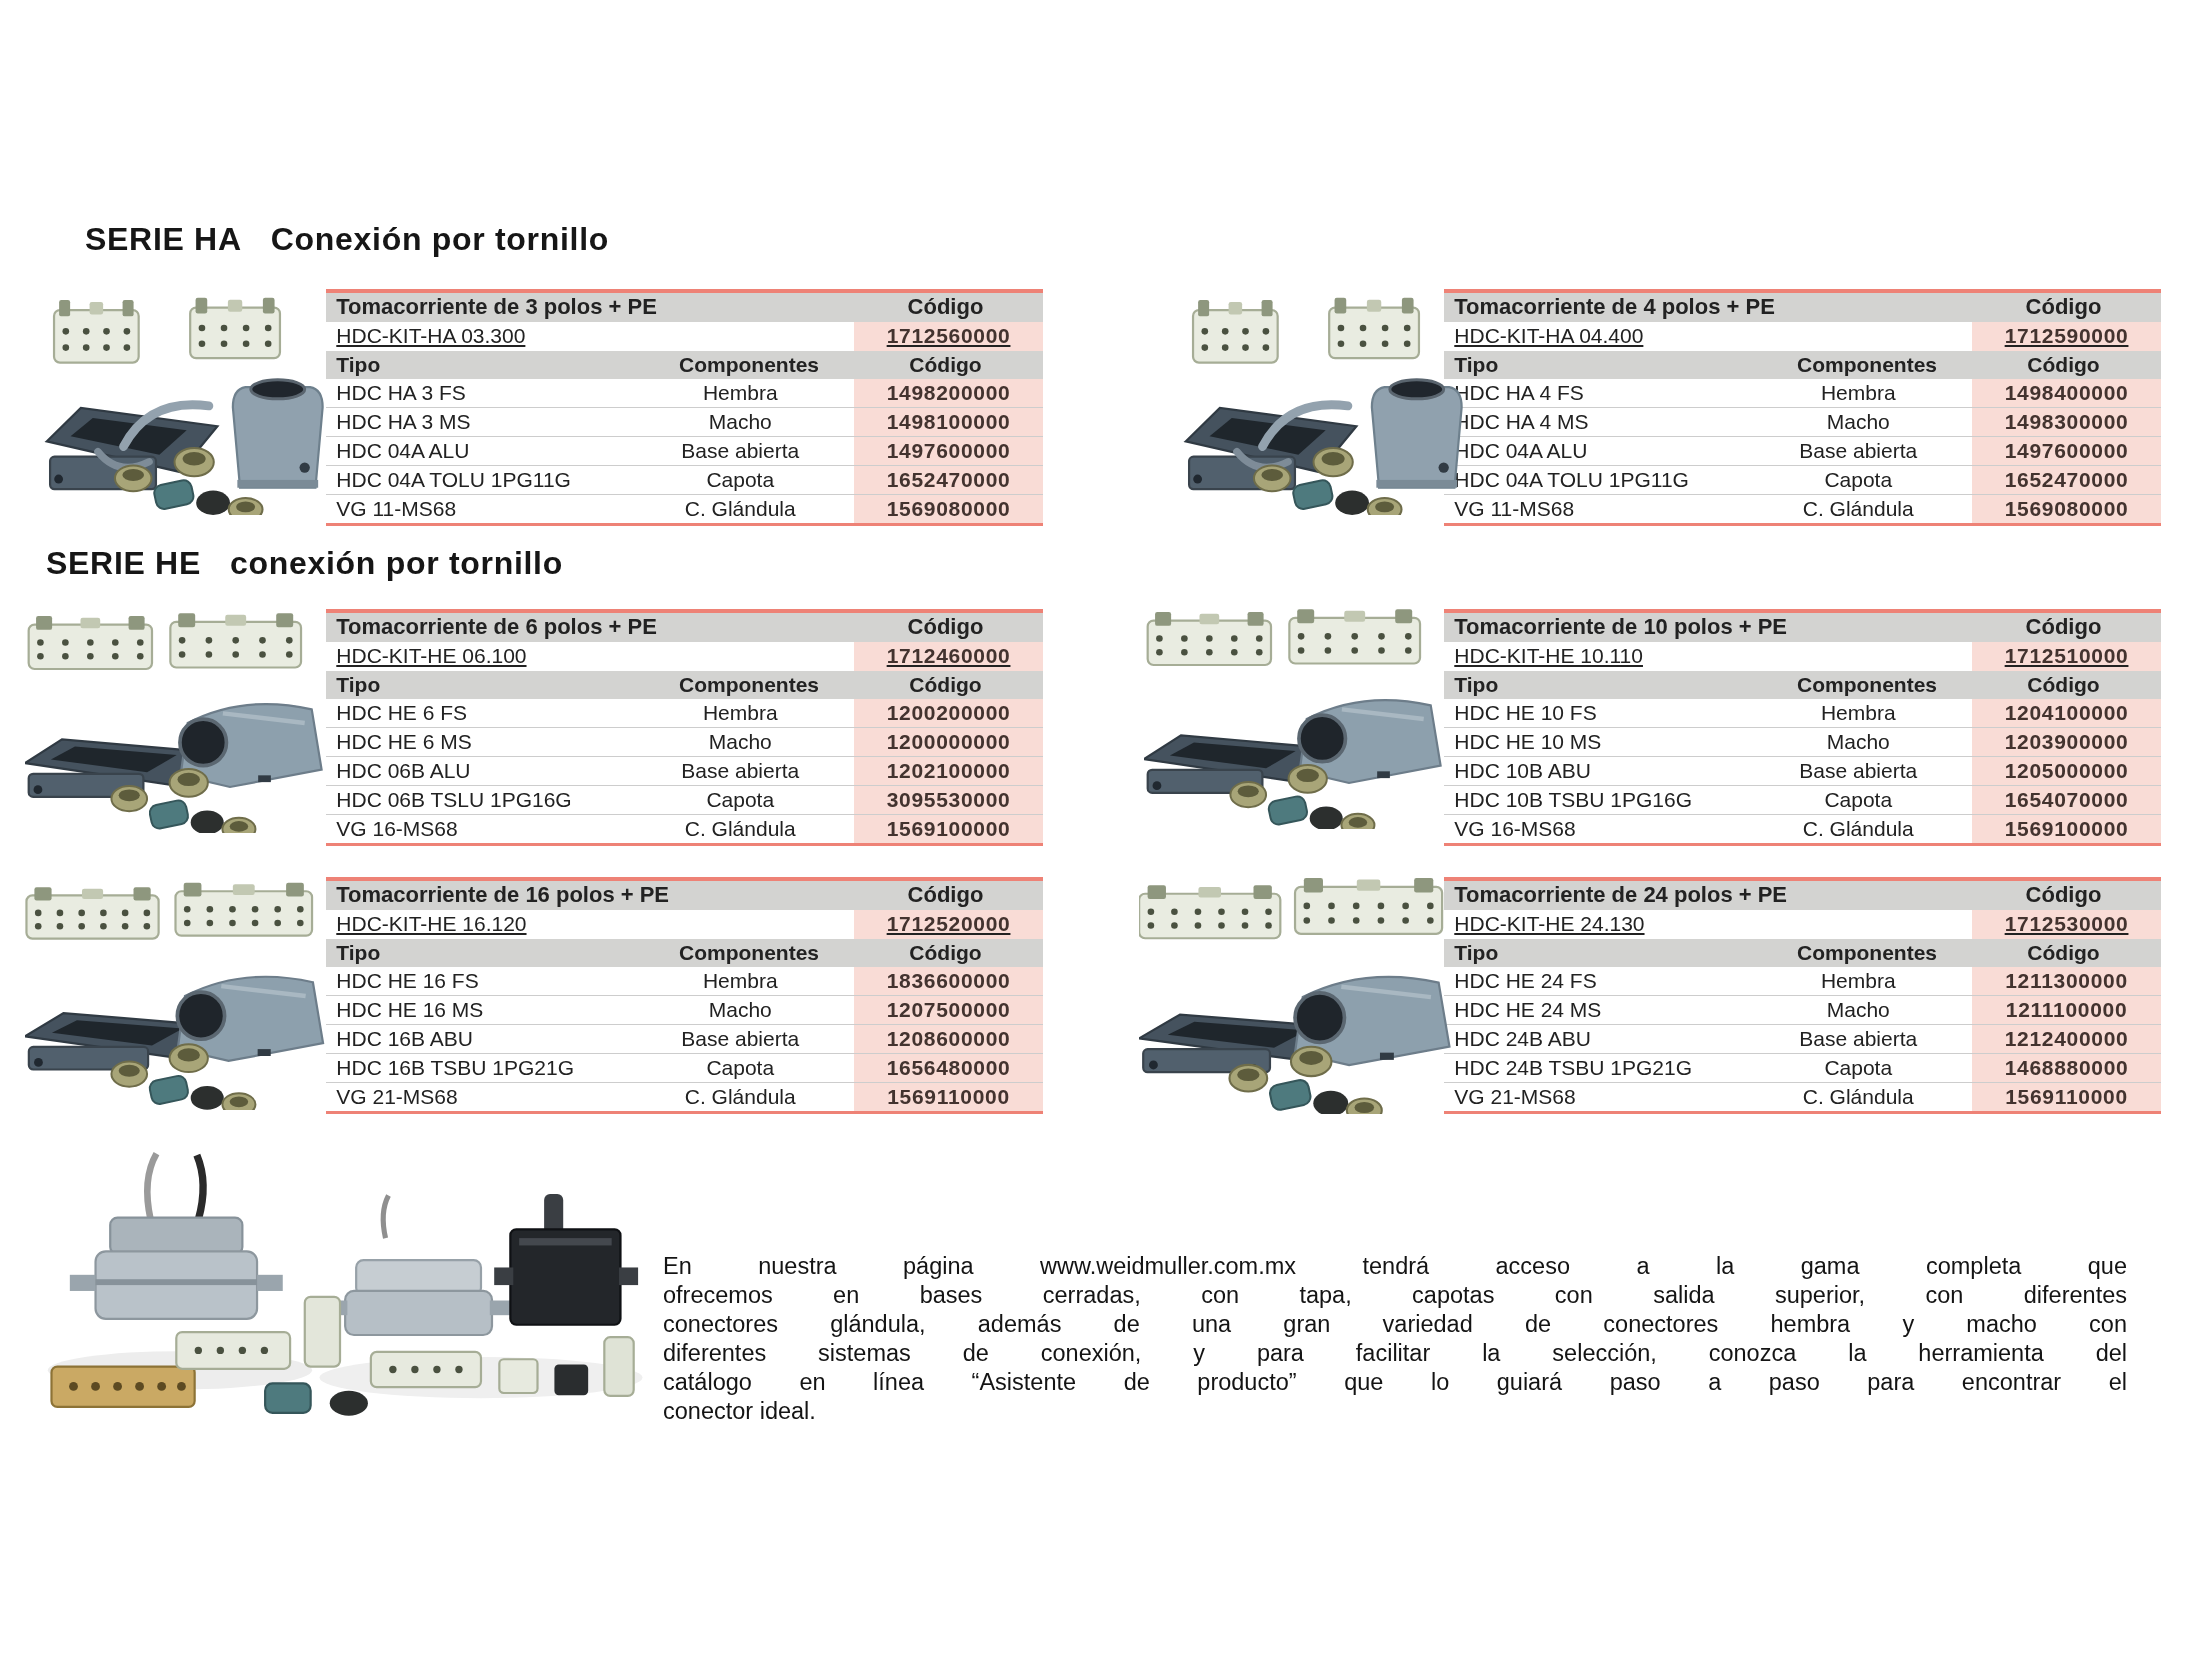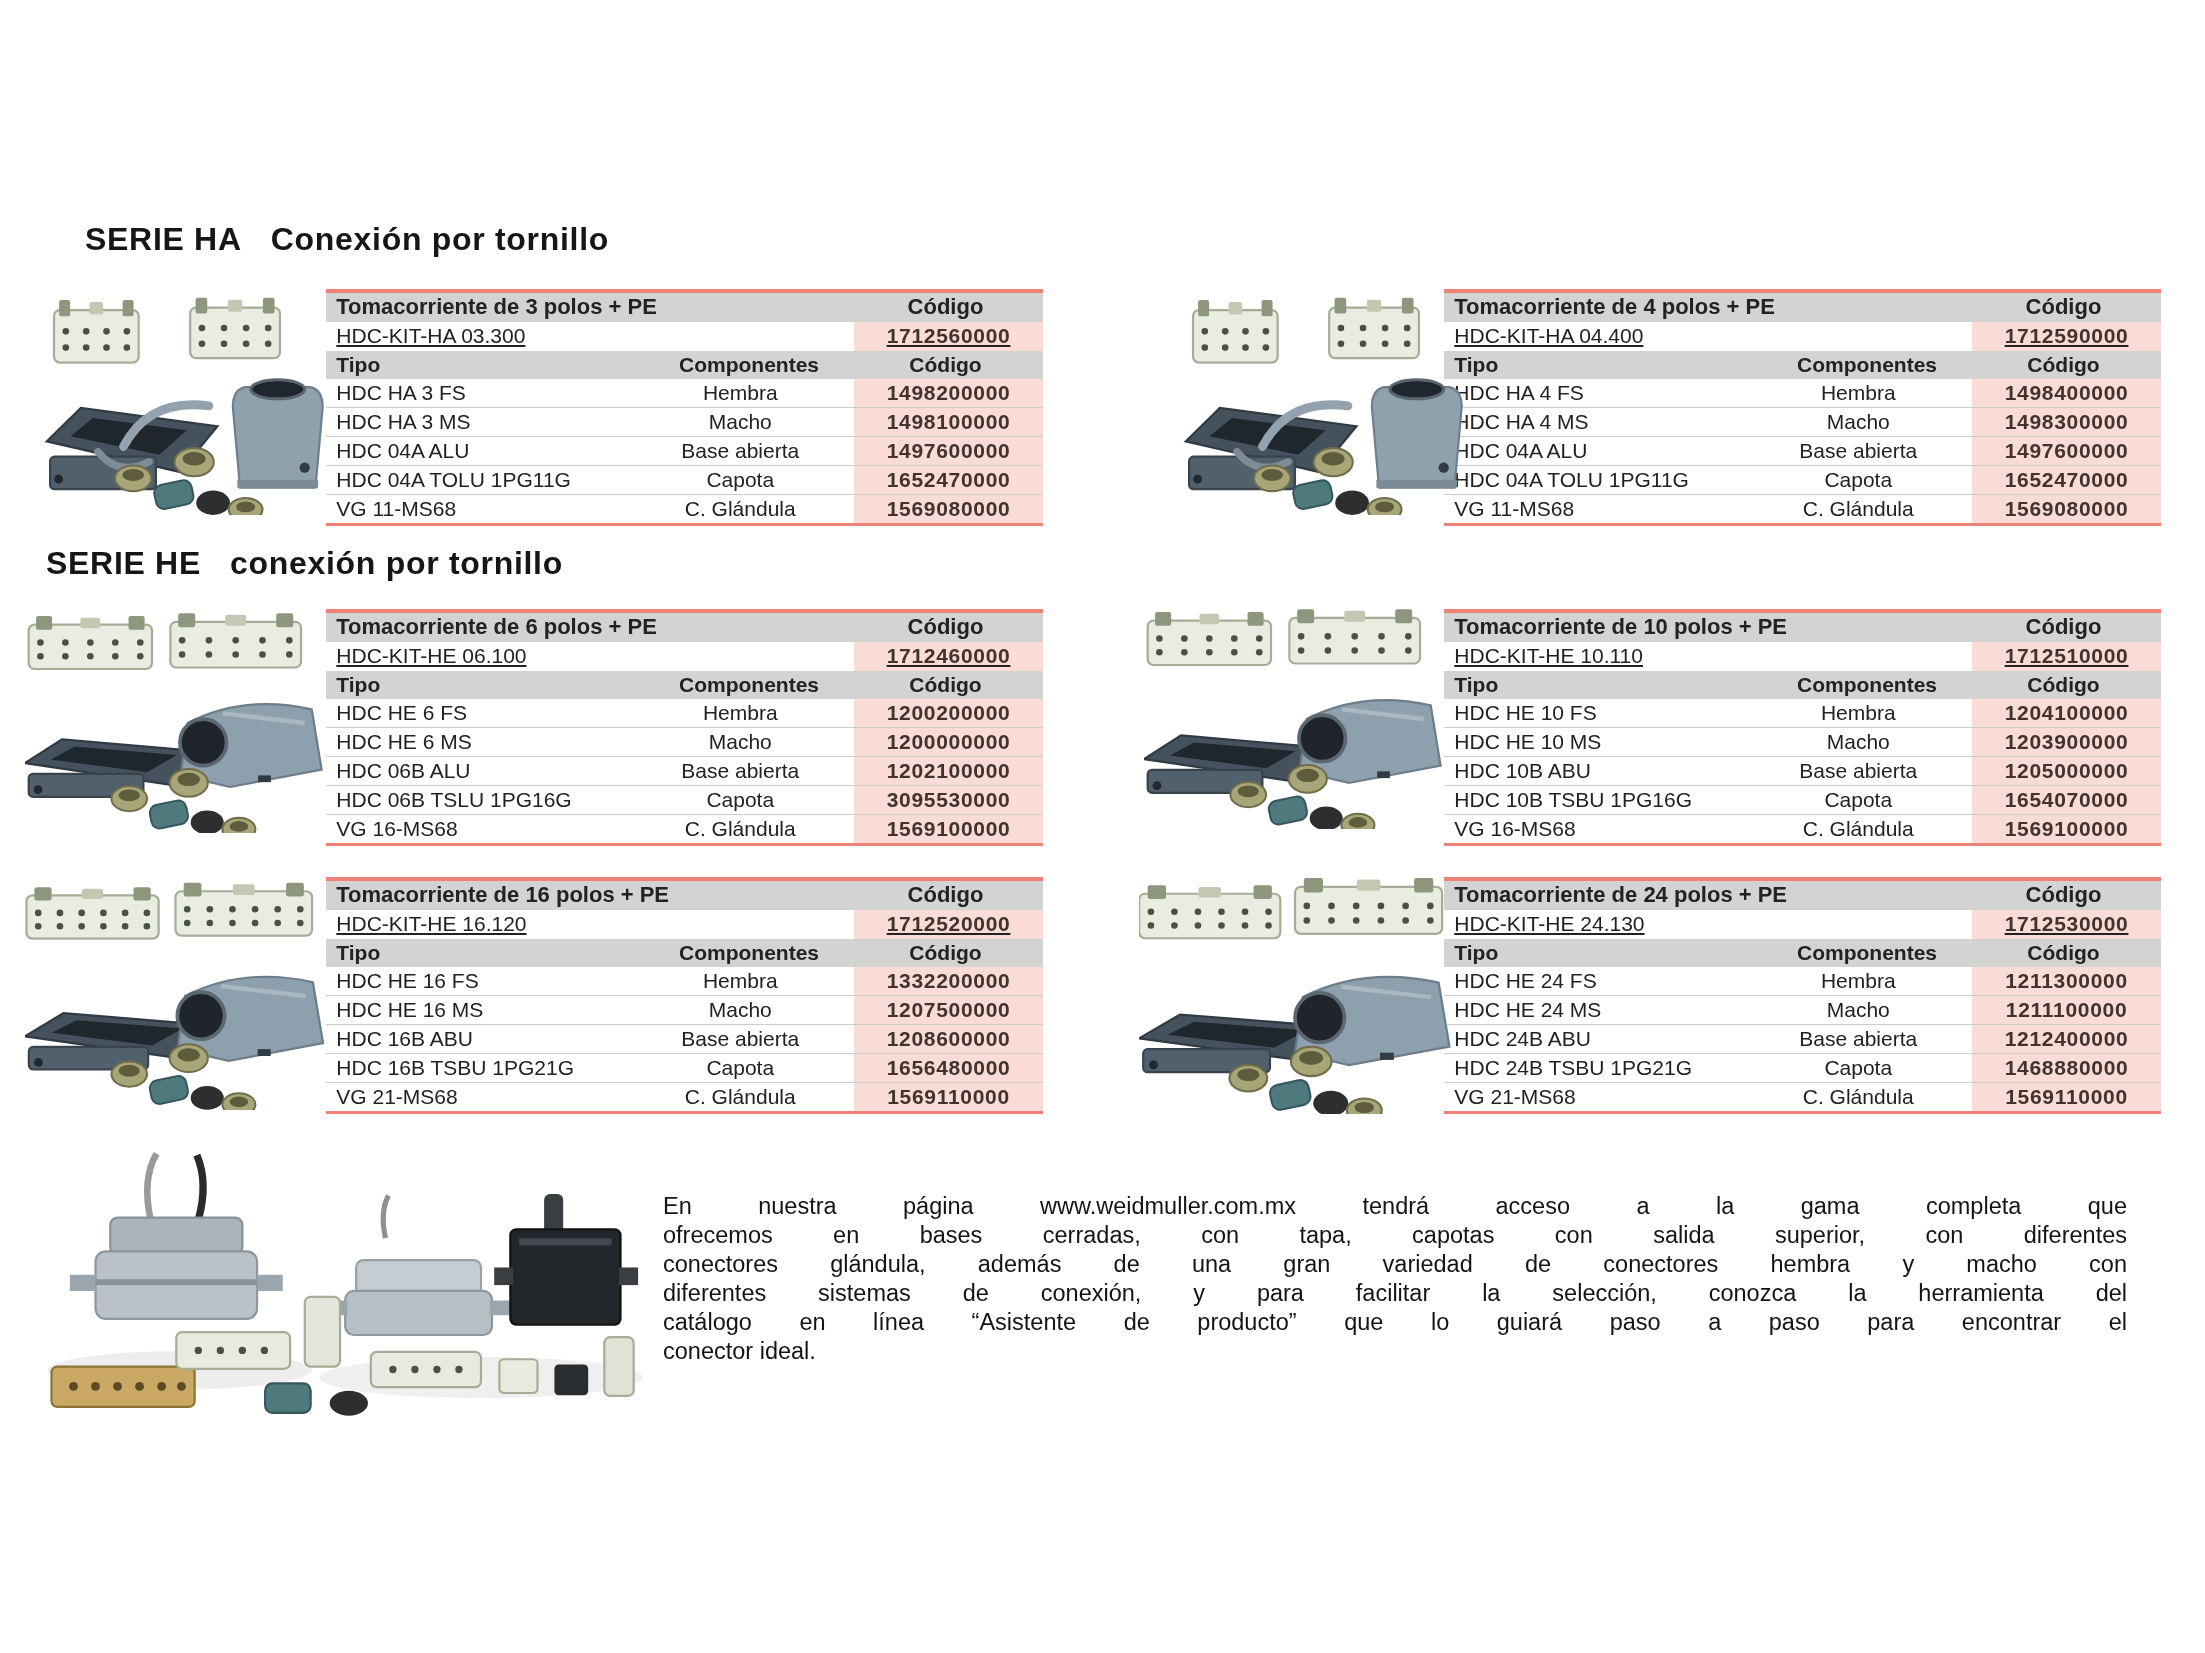--- a/index.html
+++ b/index.html
@@ -41,21 +41,21 @@
   .cell{display:flex;align-items:center;}
   .c12{width:523px;padding-left:10.3px;box-sizing:border-box;}
   .c1{width:323px;padding-left:10.3px;box-sizing:border-box;}
   .c2{width:200px;justify-content:center;text-align:center;}
   .c3{width:193px;justify-content:center;text-align:center;}
   .pinkbg{background:var(--pink);margin-left:16px;}
   .code{font-weight:bold;color:var(--code);letter-spacing:0.7px;}
 
   
   .para{
-    position:absolute;left:663px;top:1192px;width:1464px;
+    position:absolute;left:663px;top:1252px;width:1464px;
     font-size:23.5px;line-height:29px;color:#141414;
   }
   .para .jl{text-align:justify;text-align-last:justify;}
   .para .last{text-align:left;}
 
   
   .photo{position:absolute;}
   #photo-0{left:43px;top:289px;}
   #photo-1{left:1182px;top:289px;}
   #photo-2{left:25px;top:607px;}
@@ -253,21 +253,21 @@
       <div class="cell c3 pinkbg code">1712520000</div>
     </div>
     <div class="trow tsub">
       <div class="cell c1">Tipo</div>
       <div class="cell c2">Componentes</div>
       <div class="cell c3">Código</div>
     </div>
     <div class="trow td">
       <div class="cell c1">HDC HE 16 FS</div>
       <div class="cell c2">Hembra</div>
-      <div class="cell c3 pinkbg code">1332200000</div>
+      <div class="cell c3 pinkbg code">1836600000</div>
     </div>
     <div class="trow td">
       <div class="cell c1">HDC HE 16 MS</div>
       <div class="cell c2">Macho</div>
       <div class="cell c3 pinkbg code">1207500000</div>
     </div>
     <div class="trow td">
       <div class="cell c1">HDC 16B ABU</div>
       <div class="cell c2">Base abierta</div>
       <div class="cell c3 pinkbg code">1208600000</div>

